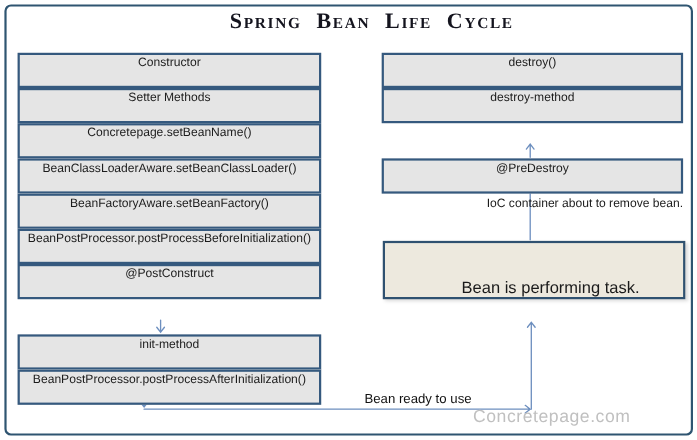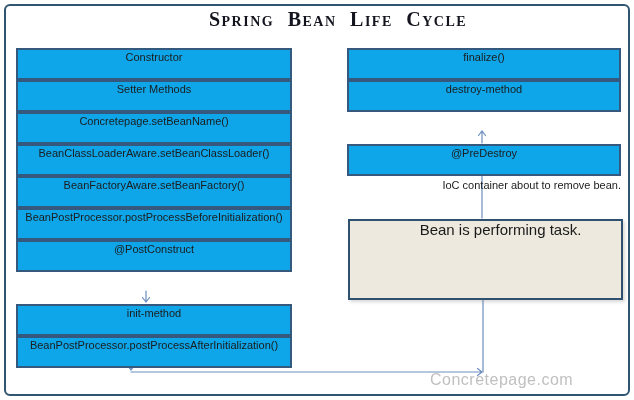--- a/index.html
+++ b/index.html
@@ -13,34 +13,34 @@
   }
   .title{
     position:absolute;top:8px;left:0;width:100%;text-align:center;
     font-family:"Liberation Serif",serif;font-variant:small-caps;font-weight:bold;
     font-size:20px;letter-spacing:1.5px;word-spacing:7px;color:#14141e;
     text-indent:42px;
   }
   .connectors{position:absolute;left:0;top:0;width:634px;height:400px;}
   .fbox{
     position:absolute;height:32px;box-sizing:border-box;
-    border:2px solid #35597E;background:#0ea5e9;
+    border:2px solid #35597E;background:#e5e5e5;
     font-size:11px;line-height:14px;text-align:center;color:#1C1C1C;
     white-space:nowrap;overflow:hidden;
   }
   .fbox.left{left:16px;width:276px;}
   .fbox.right{left:347px;width:274px;}
   .ioc-note{
     position:absolute;left:347px;top:179px;width:274px;text-align:right;
     font-size:11px;color:#1C1C1C;
   }
   .task-box{
-    position:absolute;left:348px;top:219px;width:275px;height:81px;
+    position:absolute;left:348px;top:219px;width:275px;height:53px;
     box-sizing:border-box;border:2px solid #2F5170;background:#EDE9DE;
-    display:flex;align-items:flex-start;justify-content:center;
+    display:flex;align-items:flex-end;justify-content:center;
     font-size:15px;color:#1a1a1a;
     box-shadow:2px 2px 3px rgba(130,130,130,0.30);
     padding-left:30px;
   }
   .ready-label{
     position:absolute;left:280px;top:355px;width:200px;text-align:center;
     font-size:12px;color:#111;
   }
   .watermark{
     position:absolute;left:430px;top:371px;
@@ -80,26 +80,27 @@
   <div class="fbox left" style="top:48px">Constructor</div>
   <div class="fbox left" style="top:80px">Setter Methods</div>
   <div class="fbox left" style="top:112px">Concretepage.setBeanName()</div>
   <div class="fbox left" style="top:144px">BeanClassLoaderAware.setBeanClassLoader()</div>
   <div class="fbox left" style="top:176px">BeanFactoryAware.setBeanFactory()</div>
   <div class="fbox left" style="top:208px">BeanPostProcessor.postProcessBeforeInitialization()</div>
   <div class="fbox left" style="top:240px">@PostConstruct</div>
   <div class="fbox left" style="top:304px">init-method</div>
   <div class="fbox left" style="top:336px">BeanPostProcessor.postProcessAfterInitialization()</div>
 
-  <div class="fbox right" style="top:48px">finalize()</div>
+  <div class="fbox right" style="top:48px">destroy()</div>
   <div class="fbox right" style="top:80px">destroy-method</div>
   <div class="fbox right" style="top:144px">@PreDestroy</div>
 
   <div class="ioc-note">IoC container about to remove bean.</div>
 
   <div class="task-box">
     <span>Bean is performing task.</span>
   </div>
 
+  <div class="ready-label">Bean ready to use</div>
 
   <div class="watermark">Concretepage.com</div>
 
 </div>
 
 </body></html>

